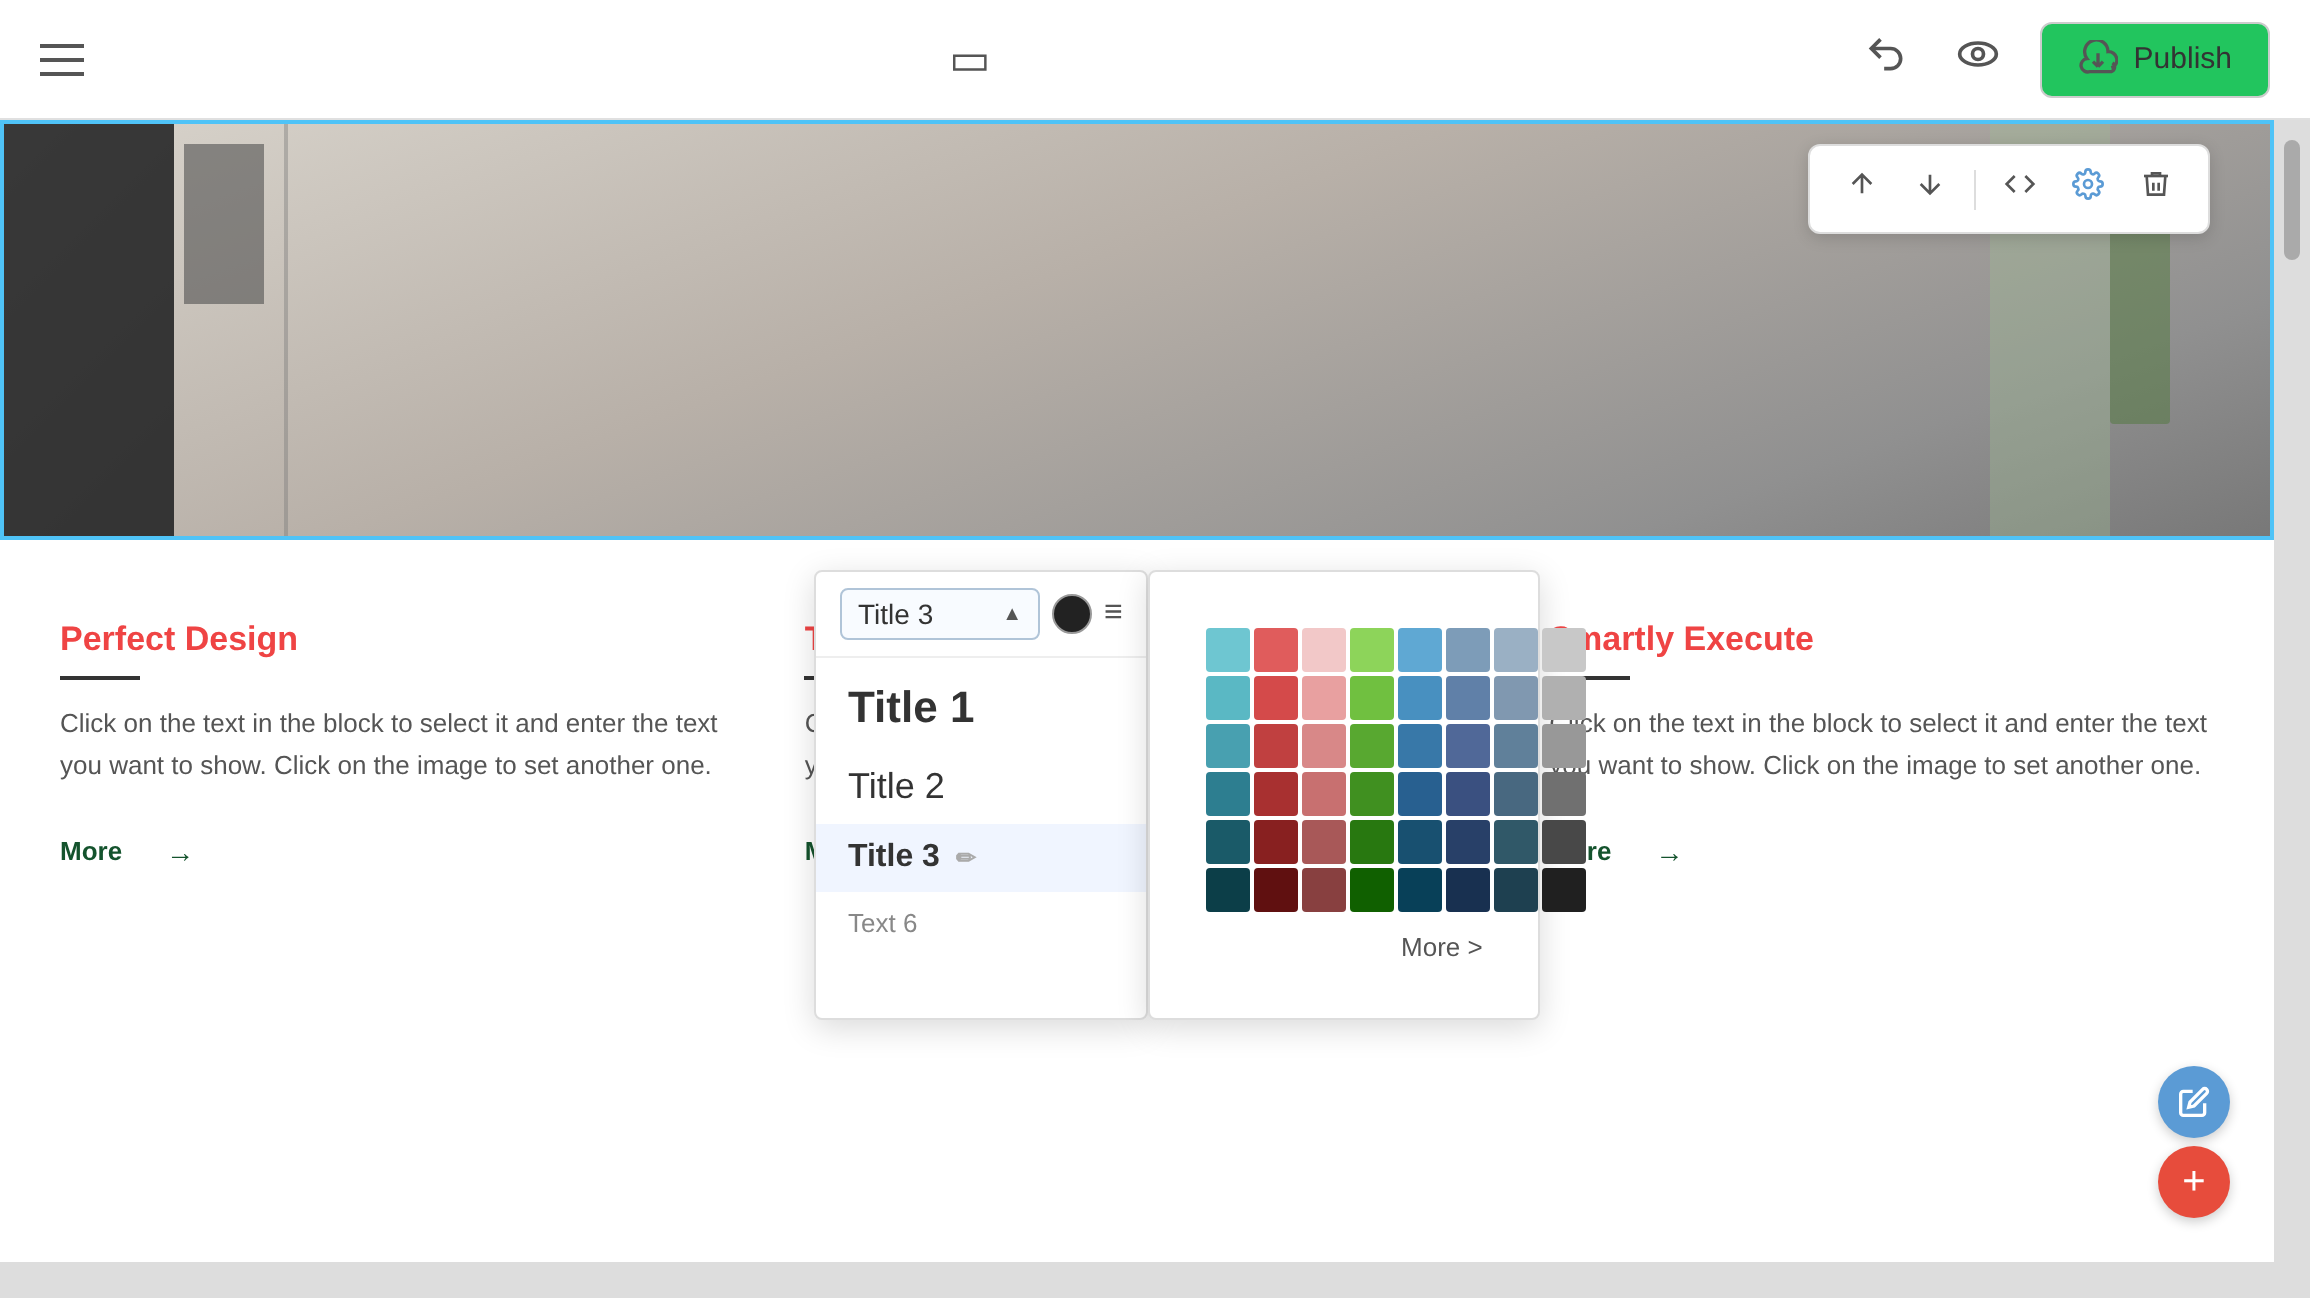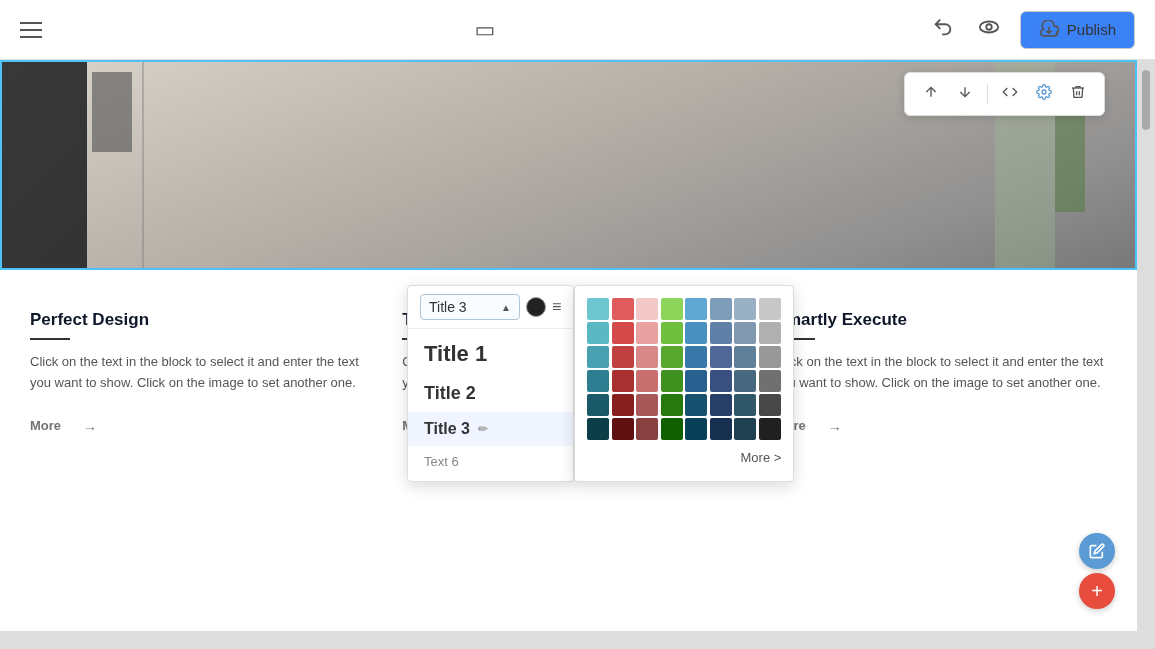--- a/index.html
+++ b/index.html
@@ -23,21 +23,21 @@
 
     .hamburger-icon { cursor: pointer; display: flex; flex-direction: column; gap: 5px; }
     .hamburger-icon span { display: block; width: 22px; height: 2px; background: #555; }
 
     .mobile-icon { font-size: 22px; color: #555; cursor: pointer; }
 
     .undo-icon, .preview-icon { font-size: 20px; color: #555; cursor: pointer; background: none; border: none; padding: 4px; }
 
     .publish-btn {
       display: flex; align-items: center; gap: 8px;
-      background: #3b82f6; border: 1px solid #ccc; border-radius: 6px;
+      background: #22c55e; border: 1px solid #ccc; border-radius: 6px;
       padding: 8px 18px; cursor: pointer; font-size: 15px; color: #333;
     }
     .publish-btn .cloud-icon { font-size: 18px; color: #555; }
 
     
     .main-area {
       position: relative;
       height: 589px;
       overflow: hidden;
       background: #e8e8e8;
@@ -86,37 +86,37 @@
       background: #fff;
     }
     .card {
       flex: 1;
       padding: 20px;
       border: none;
     }
     .card h3 {
       font-size: 17px;
       font-weight: 700;
-      color: #0f172a;
+      color: #ef4444;
       margin-bottom: 8px;
     }
     .card-divider {
       width: 40px; height: 2px;
       background: #333;
       margin-bottom: 12px;
     }
     .card p {
       font-size: 13px;
       color: #555;
       line-height: 1.6;
       margin-bottom: 24px;
     }
     .card-link {
       font-size: 13px;
-      color: #737373;
+      color: #14532d;
       text-decoration: none;
       display: flex; align-items: center; gap: 22px;
       font-weight: 600;
     }
     .card-link .arrow { font-size: 14px; }
 
     
     .scrollbar-right {
       position: absolute;
       right: 0; top: 0; bottom: 0;
@@ -185,33 +185,33 @@
       padding: 8px 16px;
       cursor: pointer;
       font-size: 14px;
       color: #333;
       display: flex; align-items: center; gap: 8px;
     }
     .dropdown-item.active { background: #f0f5ff; }
     .dropdown-item .pencil-icon { font-size: 12px; color: #aaa; }
 
     .title1 { font-size: 22px; font-weight: 700; }
-    .title2 { font-size: 18px; font-weight: 700; }
+    .title2 { font-size: 18px; font-weight: 400; }
     .title3 { font-size: 16px; font-weight: 700; }
     .text1 { font-size: 14px; }
     .text2 { font-size: 13px; color: #888; }
 
     
     .color-picker-panel {
       background: #fff;
       border: 1px solid #ddd;
       border-radius: 4px;
       box-shadow: 0 4px 16px rgba(0,0,0,0.15);
-      padding: 12px;
-      width: 220px;
+      padding: 28px;
+      width: 196px;
     }
     .color-grid {
       display: grid;
       grid-template-columns: repeat(8, 1fr);
       gap: 2px;
       margin-bottom: 10px;
     }
     .color-cell {
       width: 22px; height: 22px;
       cursor: pointer;

